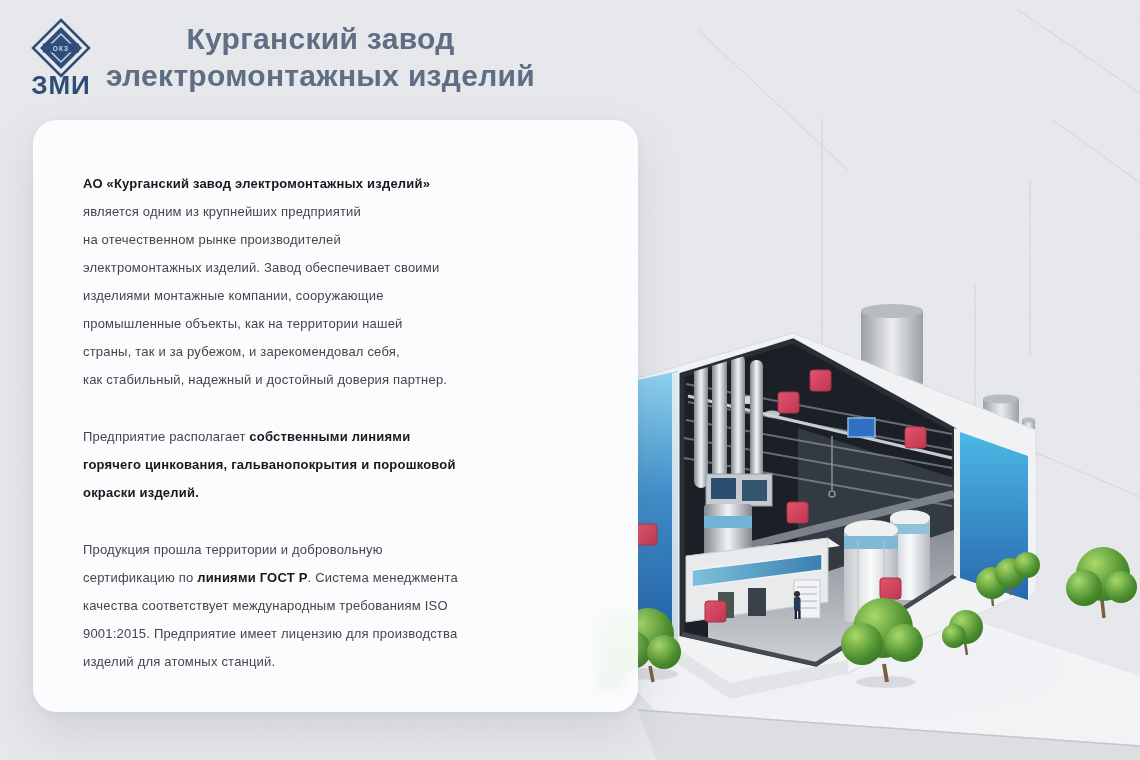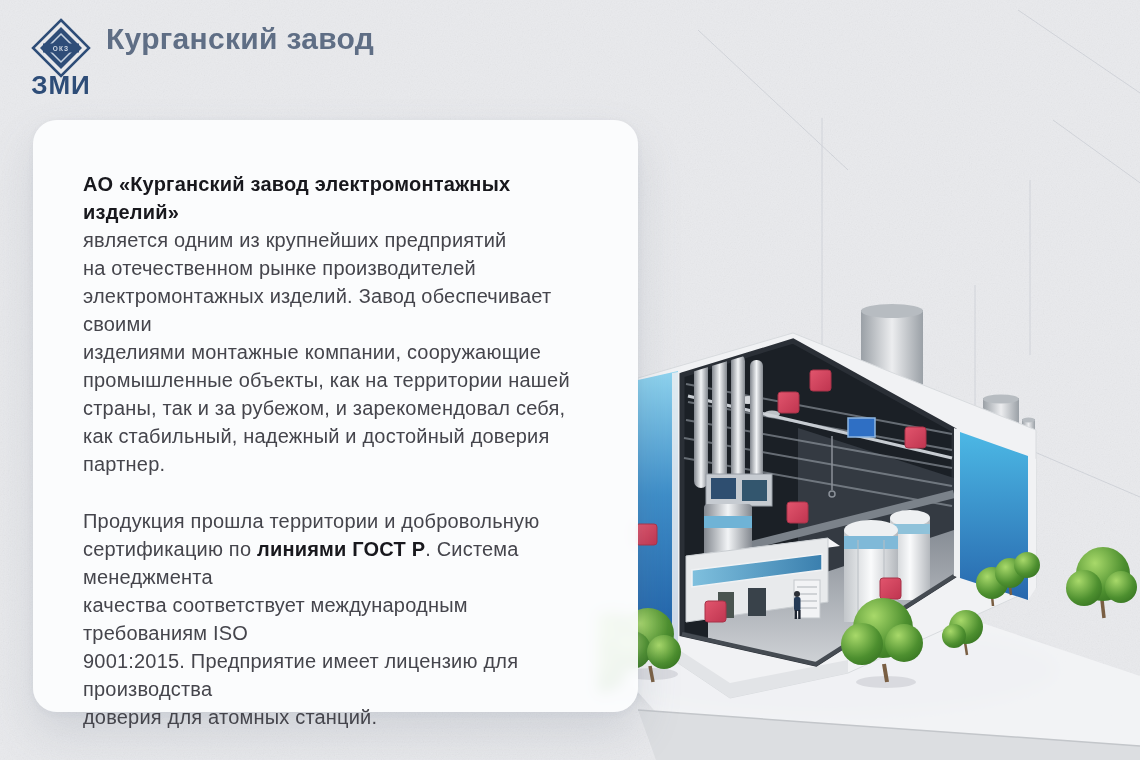--- a/index.html
+++ b/index.html
@@ -28,21 +28,21 @@
     position:absolute;left:33px;top:120px;width:605px;height:592px;
     background:rgba(252,253,254,0.93);
     border-radius:24px;
     box-shadow:0 22px 45px rgba(105,115,135,.18),0 2px 8px rgba(105,115,135,.08);
     -webkit-backdrop-filter:blur(6px);backdrop-filter:blur(6px);
     box-sizing:border-box;
     padding:50px 48px 0 50px;
   }
   .para{
     margin:0 0 29px 0;
-    font-size:20px;
+    font-size:13px;
     line-height:28px;
     color:#45454c;
     white-space:pre-line;
     letter-spacing:.2px;
   }
   .para b{color:#18181d;font-weight:bold;}
   .illo{position:absolute;left:598px;top:0;}
 </style>
 </head>
 <body>
@@ -277,30 +277,34 @@
   <svg class="logo" viewBox="0 0 62 80" xmlns="http://www.w3.org/2000/svg">
     <polygon points="31,2 59,30 31,58 3,30" fill="none" stroke="#2e4d78" stroke-width="2.5"></polygon>
     <polygon points="31,9 52,30 31,51 10,30" fill="#2e4d78"></polygon>
     <polygon points="31,16 45,30 31,44 17,30" fill="none" stroke="#c6d2e0" stroke-width="1.5"></polygon>
     <rect x="13" y="25.5" width="36" height="9" fill="#2e4d78"></rect>
     <text x="31" y="32.5" text-anchor="middle" font-size="6.5" fill="#cdd6e2" font-weight="bold" letter-spacing="1">ОКЗ</text>
     <text x="31" y="76" text-anchor="middle" font-size="26" fill="#2e4d78" font-weight="bold" letter-spacing="1">ЗМИ</text>
   </svg>
   <div class="title">
     <div>Курганский завод</div>
+    <div>электромонтажных изделий</div>
   </div>
 </div>
 
 <div class="card">
   <p class="para"><b>АО «Курганский завод электромонтажных изделий»</b><span>
 является одним из крупнейших предприятий
 на отечественном рынке производителей
 электромонтажных изделий. Завод обеспечивает своими
 изделиями монтажные компании, сооружающие
 промышленные объекты, как на территории нашей
 страны, так и за рубежом, и зарекомендовал себя,
 как стабильный, надежный и достойный доверия партнер.</span></p>
+  <p class="para"><span>Предприятие располагает </span><b>собственными линиями
+горячего цинкования, гальванопокрытия и порошковой
+окраски изделий.</b></p>
   <p class="para"><span>Продукция прошла территории и добровольную
 сертификацию по </span><b>линиями ГОСТ Р</b><span>. Система менеджмента
 качества соответствует международным требованиям ISO
 9001:2015. Предприятие имеет лицензию для производства
-доверия для атомных станций.</span></p>
+изделий для атомных станций.</span></p>
 </div>
 
 </body></html>

